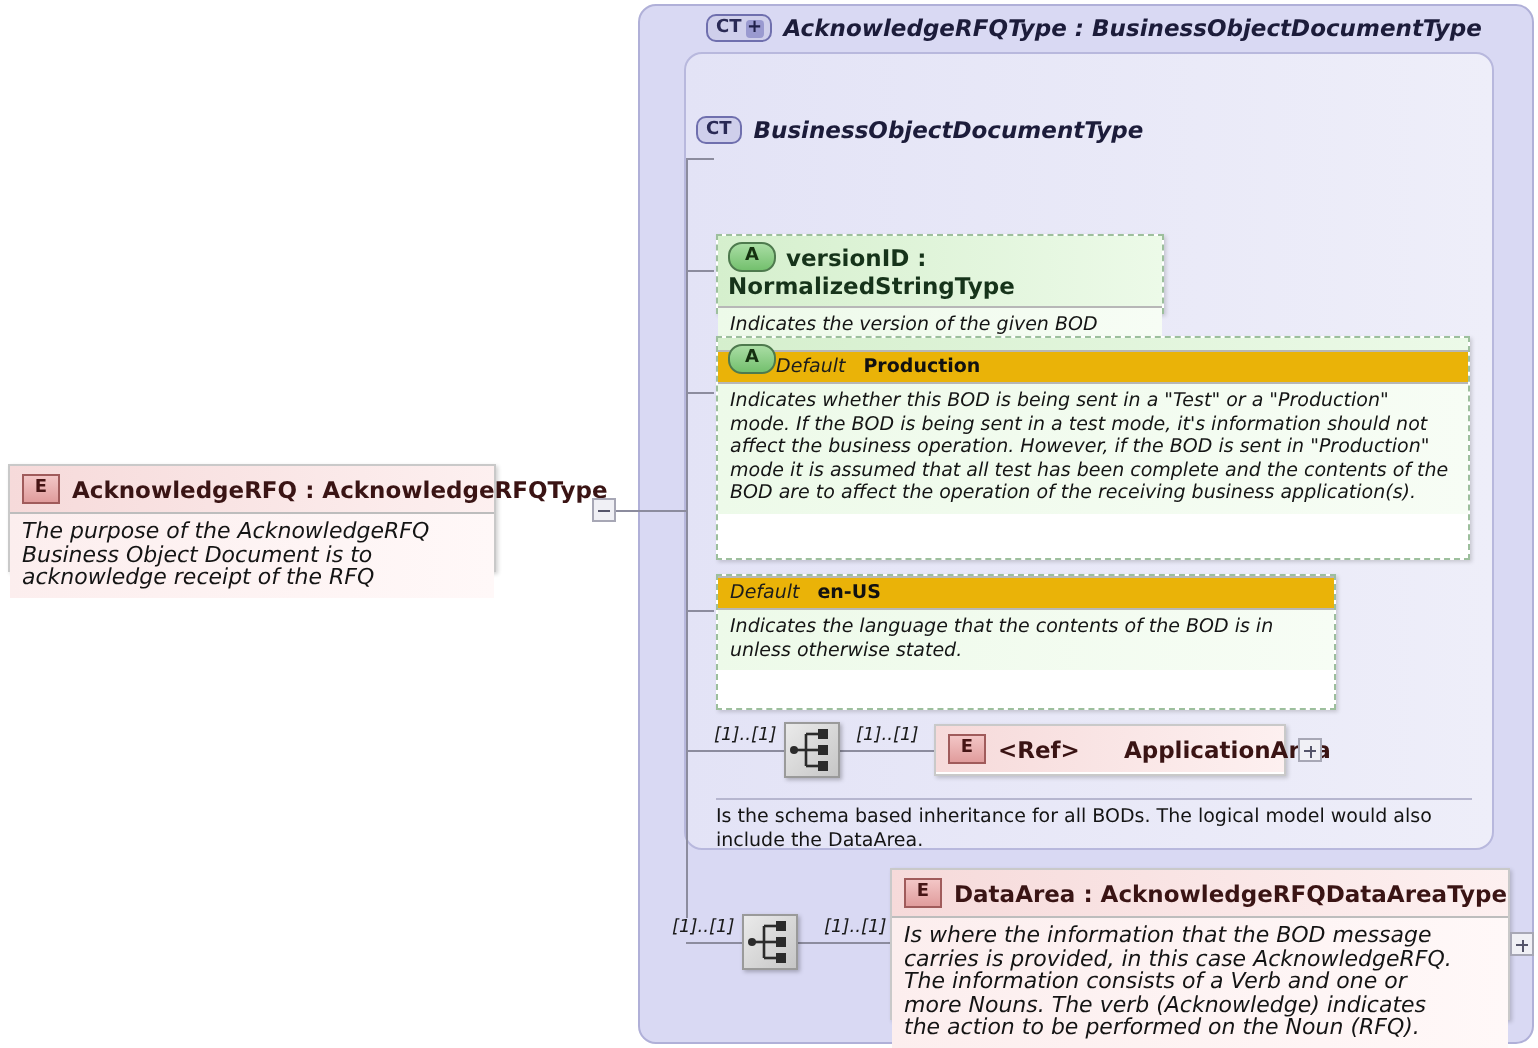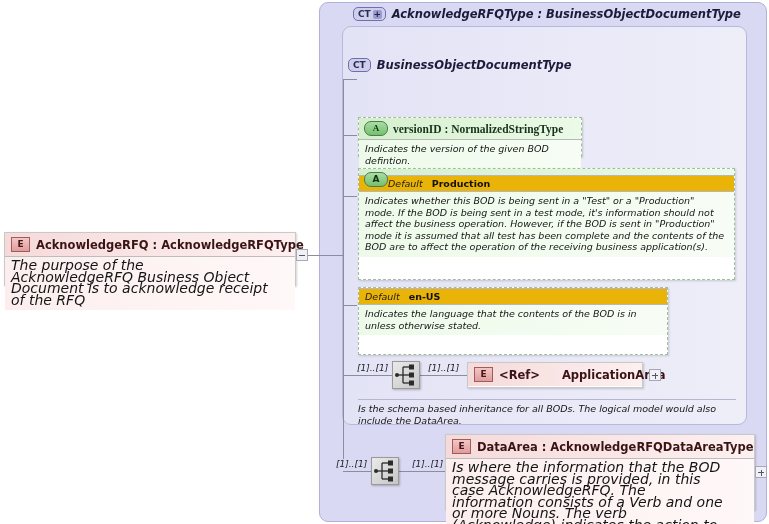--- a/index.html
+++ b/index.html
@@ -129,28 +129,28 @@
     background:#edb3b3;
     background-image:linear-gradient(to bottom,#f3c6c6,#e09c9c);
     color:#461515;font-size:9px;font-weight:bold;
     vertical-align:middle;
   }
   .elem-doc{
     border-top:1px solid #bdbdbd;
     background:#fdeeee;
     background-image:linear-gradient(to right,#fceeee,#fff8f8);
     padding:3px 25px 4px 6px;
-    font-style:italic;font-size:14px;line-height:11.5px;color:#141414;
+    font-style:italic;font-size:11px;line-height:11.5px;color:#141414;
   }
   .elem.ref .elem-hd{padding-right:10px;}
 
   
   .note{
     position:absolute;
-    font-style:italic;font-size:9.5px;line-height:11.5px;color:#141414;
+    font-size:9.5px;line-height:11.5px;color:#141414;
     border-top:1px solid #b6b6cf;
     padding-top:3px;
   }
 
   
   .seq{
     position:absolute;width:28px;height:28px;
     background:#d8d8d8;
     background-image:linear-gradient(135deg,#eaeaea,#c6c6c6);
     border:1px solid #9a9a9a;
@@ -202,31 +202,31 @@
   <div class="ln h" style="left:343px;top:135px;width:14px;"></div>
   <div class="ln h" style="left:343px;top:196px;width:14px;"></div>
   <div class="ln h" style="left:343px;top:305px;width:14px;"></div>
 
   <div class="ln h" style="left:343px;top:375px;width:49px;"></div>
   <div class="ln h" style="left:420px;top:375px;width:47px;"></div>
 
   <div class="ln h" style="left:343px;top:471px;width:28px;"></div>
   <div class="ln h" style="left:399px;top:471px;width:46px;"></div>
 
-  <div class="elem" style="left:4px;top:232px;width:292px;height:54px;">
+  <div class="elem" style="left:4px;top:232px;width:244px;height:54px;">
     <div class="elem-hd">
       <span class="badge-e">E</span><span class="nm">AcknowledgeRFQ : AcknowledgeRFQType</span>
     </div>
     <div class="elem-doc">The purpose of the AcknowledgeRFQ Business Object Document is to acknowledge receipt of the RFQ</div>
   </div>
   <div class="exp" style="left:296px;top:249px;"></div>
 
 
   <div class="attr" style="left:358px;top:117px;width:224px;height:40px;">
-    <div class="attr-hd" style="text-align:left;font-family:Liberation Serif, serif;">
+    <div class="attr-hd" style="text-align:left;">
       <span class="badge-a">A</span><span class="nm">versionID : NormalizedStringType</span>
     </div>
     <div class="attr-doc">Indicates the version of the given BOD defintion.</div>
   </div>
 
   <div class="attr" style="left:358px;top:168px;width:377px;height:112px;">
     <div class="attr-hd">
       <span class="badge-a" style="float:left;">A</span>
     </div>
     <div class="attr-def">

